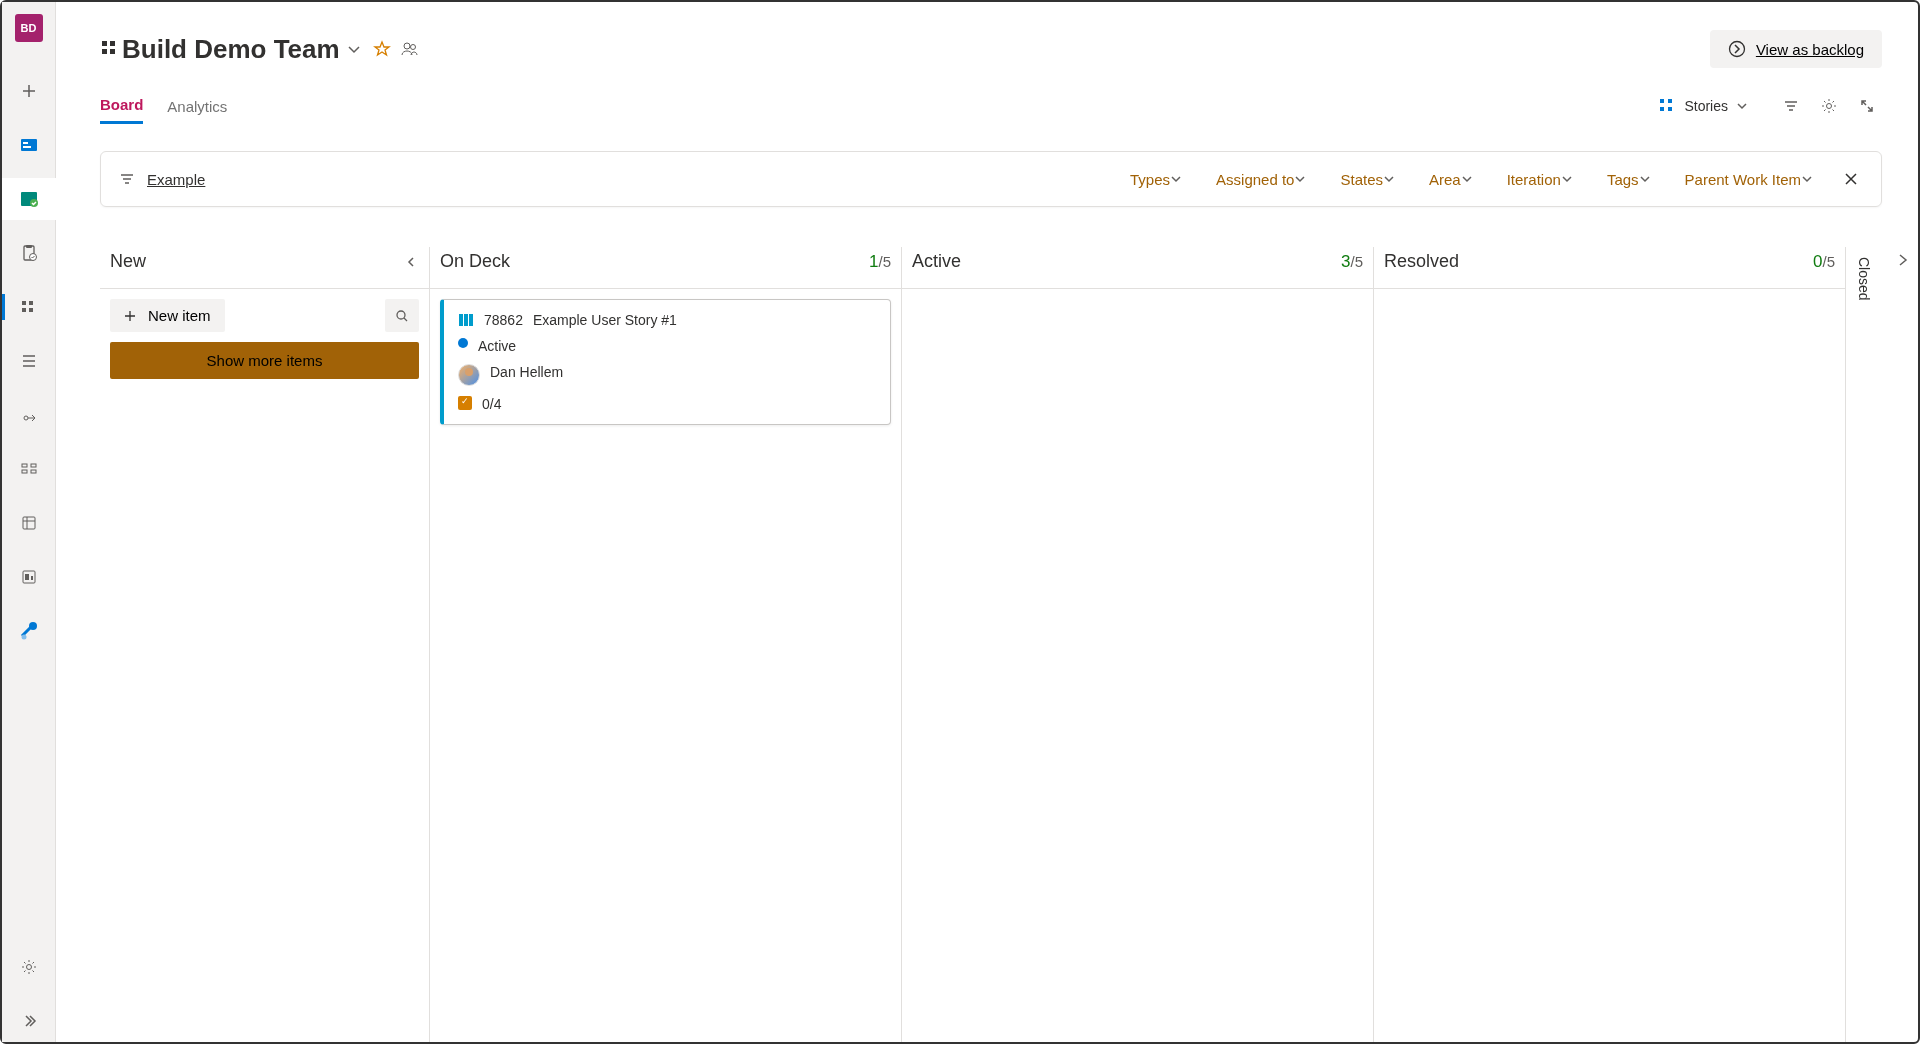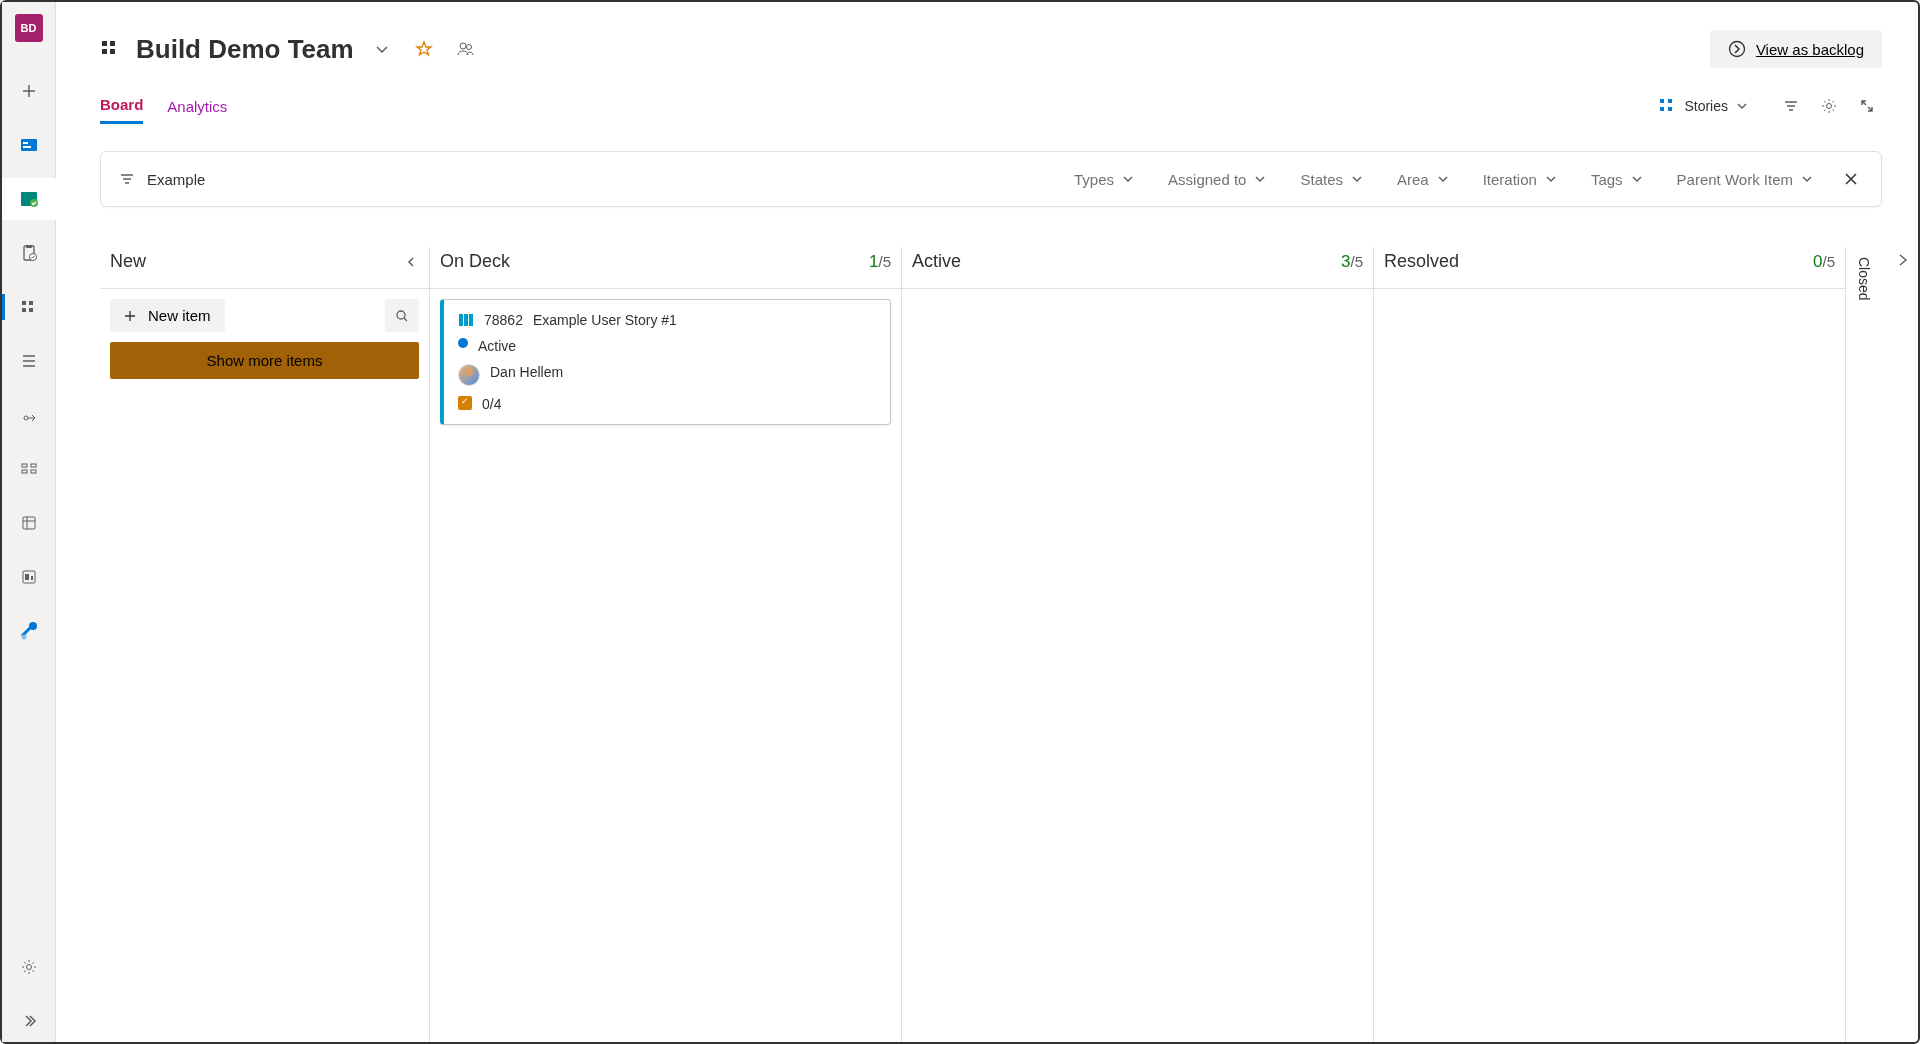--- a/index.html
+++ b/index.html
@@ -10,38 +10,38 @@
 .rail { width: 54px; background: #f3f2f1; border-right: 1px solid #e1dfdd; display: flex; flex-direction: column; align-items: center; padding-top: 12px; gap: 12px; }
 .rail-avatar { width: 28px; height: 28px; border-radius: 3px; background: #a4226c; color: #fff; font-size: 11px; font-weight: 600; display: flex; align-items: center; justify-content: center; margin-bottom: 16px; }
 .rail-item { width: 54px; height: 42px; display: flex; align-items: center; justify-content: center; cursor: pointer; position: relative; }
 .rail-item.active::before { content: ""; position: absolute; left: 0; top: 8px; bottom: 8px; width: 3px; background: #0078d4; }
 .rail-item.selected { background: #fff; }
 .rail-spacer { flex: 1; }
 
 
 .main { flex: 1; display: flex; flex-direction: column; padding: 0 36px 0 44px; min-width: 0; }
 
-.header { display: flex; align-items: center; padding-top: 28px; gap: 14px; }
+.header { display: flex; align-items: center; padding-top: 28px; }
 .team-icon { width: 22px; height: 22px; display: inline-flex; }
 .team-title { font-size: 26px; font-weight: 600; }
 .header-icon-btn { width: 28px; height: 28px; display: flex; align-items: center; justify-content: center; cursor: pointer; border-radius: 3px; }
 .header-flex { flex: 1; }
 .backlog-btn { background: #f3f2f1; border: none; border-radius: 4px; padding: 10px 18px; display: flex; align-items: center; gap: 10px; font-size: 15px; cursor: pointer; text-decoration: underline; }
 
 .tabs-row { display: flex; align-items: center; margin-top: 20px; border-bottom: 1px solid transparent; }
-.tab { padding: 8px 0; margin-right: 24px; cursor: pointer; font-size: 15px; color: #a21caf; }
+.tab { padding: 8px 0; margin-right: 24px; cursor: pointer; font-size: 15px; color: #737373; }
 .tab.active { color: #be185d; font-weight: 600; border-bottom: 3px solid #0078d4; }
 .tabs-flex { flex: 1; }
 .tool-btn { width: 30px; height: 30px; display: flex; align-items: center; justify-content: center; cursor: pointer; margin-left: 8px; border-radius: 3px; }
 .level-select { display: flex; align-items: center; gap: 8px; padding: 4px 8px; cursor: pointer; border-radius: 3px; margin-right: 12px; }
 
 .filter-bar { margin-top: 26px; border: 1px solid #e1dfdd; border-radius: 6px; height: 56px; display: flex; align-items: center; padding: 0 18px; box-shadow: 0 1px 2px rgba(0,0,0,0.04); }
-.filter-keyword { display: flex; align-items: center; gap: 12px; font-size: 15px; }
+.filter-keyword { display: flex; align-items: center; gap: 12px; font-size: 15px; text-decoration: underline; }
 .filter-flex { flex: 1; }
-.filter-drop { display: flex; align-items: center; gap: 8px; padding: 6px 8px; margin-left: 18px; cursor: pointer; color: #737373; font-size: 15px; border-radius: 3px; }
+.filter-drop { display: flex; align-items: center; padding: 6px 8px; margin-left: 18px; cursor: pointer; color: #a16207; font-size: 15px; border-radius: 3px; }
 .filter-close { margin-left: 18px; cursor: pointer; padding: 4px; }
 
 
 .board { flex: 1; display: flex; margin-top: 40px; min-height: 0; position: relative; }
 .col { border-right: 1px solid #e1dfdd; display: flex; flex-direction: column; min-width: 0; }
 .col:first-child { border-left: none; }
 .col-header { display: flex; align-items: center; padding: 0 10px 12px 10px; border-bottom: 1px solid #e1dfdd; height: 42px; }
 .col-title { font-size: 18px; font-weight: 400; flex: 1; }
 .wip { font-size: 15px; color: #605e5c; }
 .wip .num { color: #107c10; font-size: 17px; }

